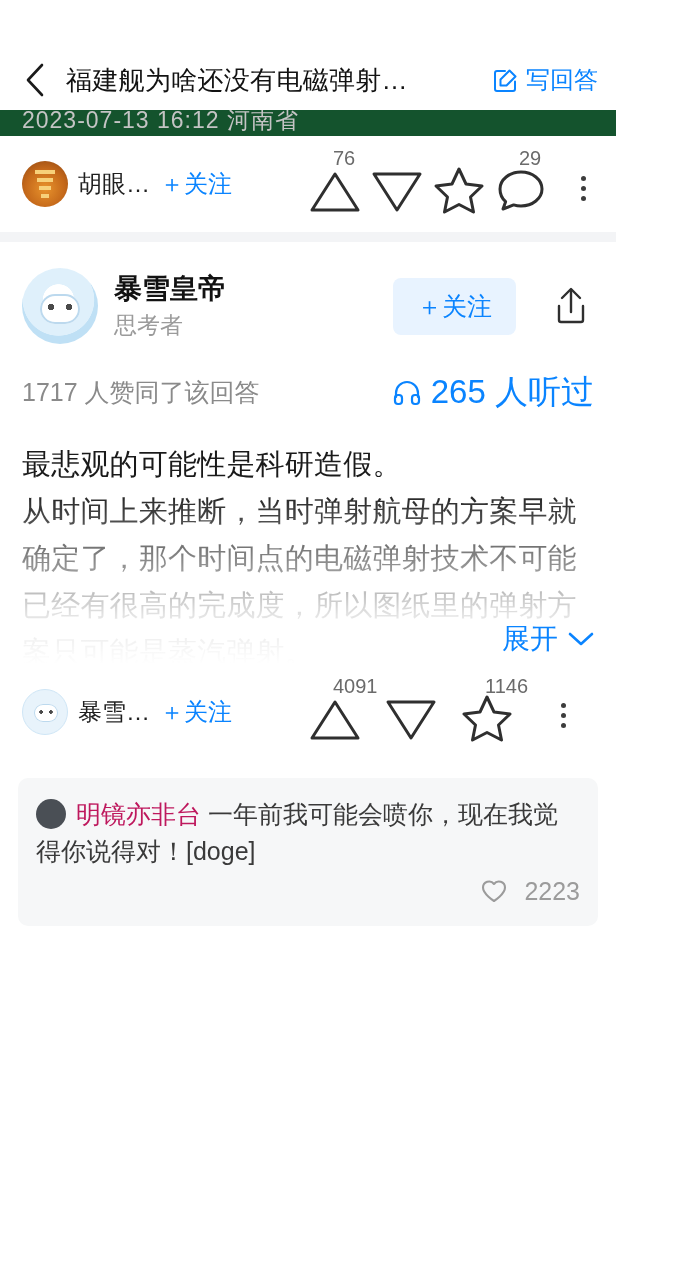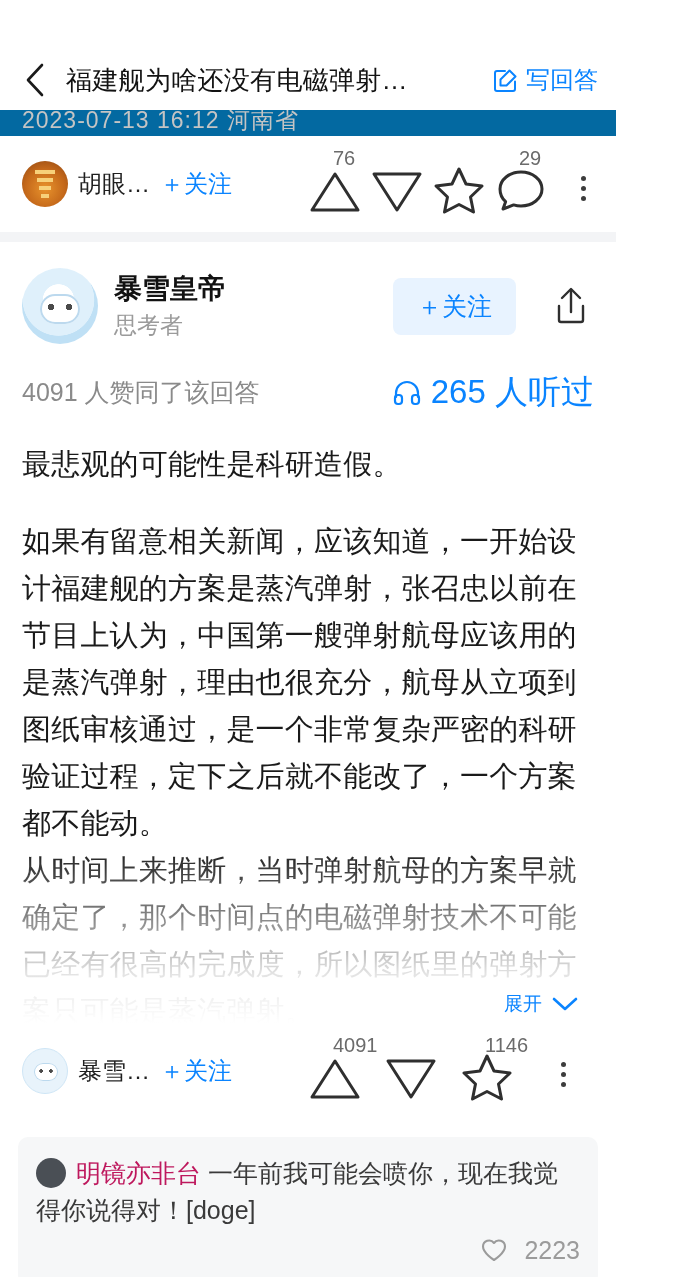--- a/index.html
+++ b/index.html
@@ -59,21 +59,21 @@
     width: 26px;
     height: 26px;
     display: flex;
     align-items: center;
     justify-content: center;
   }
 
   
   .prev-tail {
     padding: 0 22px;
-    background: #0369a1;
+    background: #14532d;
   }
   .prev-date {
     font-size: 23px;
     color: #c4c4c4;
     height: 26px;
     overflow: hidden;
     line-height: 20px;
     margin-top: -6px;
     letter-spacing: 1px;
   }
@@ -295,27 +295,27 @@
     overflow: hidden;
   }
   .fade-wrap .fade-overlay {
     position: absolute;
     inset: 0;
     background: linear-gradient(to bottom, rgba(255,255,255,0) 0%, rgba(255,255,255,0.45) 38%, rgba(255,255,255,0.88) 72%, #ffffff 100%);
     pointer-events: none;
   }
   .expand-row {
     position: absolute;
-    right: 38px;
+    right: 22px;
     bottom: 6px;
     display: flex;
     align-items: center;
     gap: 10px;
     color: #0a84ff;
-    font-size: 19px;
+    font-size: 28px;
     z-index: 3;
   }
 
   
   .comment-strip {
     margin: 18px 18px 0 18px;
     background: #f6f7f8;
     border-radius: 10px;
     padding: 18px 18px 20px 18px;
   }
@@ -435,36 +435,35 @@
       <div class="share-icon">
         <svg width="34" height="40" viewBox="0 0 34 40" fill="none" stroke="#2f2f2f" stroke-width="2.4" stroke-linecap="round" stroke-linejoin="round">
           <path d="M17 26V4"></path>
             <polyline points="8,12 17,3 26,12"></polyline>
           <path d="M5 20v14a2 2 0 0 0 2 2h20a2 2 0 0 0 2-2V20"></path>
         </svg>
       </div>
     </div>
 
     <div class="stats-row">
-      <div class="vote-stat">4091 人赞同了该回答</div>
+      <div class="vote-stat">1717 人赞同了该回答</div>
       <div class="listen-stat">
         <span>
           <svg width="28" height="26" viewBox="0 0 28 26" fill="none" stroke="#0a84ff" stroke-width="2.2" stroke-linecap="round" stroke-linejoin="round">
             <path d="M3 17v-4a11 11 0 0 1 22 0v4"></path>
             <rect x="2" y="15" width="7" height="9" rx="3"></rect>
             <rect x="19" y="15" width="7" height="9" rx="3"></rect>
           </svg>
         </span>
         <span>265 人听过</span>
       </div>
     </div>
 
     <div class="answer-body">
       <p>最悲观的可能性是科研造假。</p>
-      <p>如果有留意相关新闻，应该知道，一开始设计福建舰的方案是蒸汽弹射，张召忠以前在节目上认为，中国第一艘弹射航母应该用的是蒸汽弹射，理由也很充分，航母从立项到图纸审核通过，是一个非常复杂严密的科研验证过程，定下之后就不能改了，一个方案都不能动。</p>
     </div>
   </div>
 
   <div class="fade-wrap">
     <div class="answer-body" style="padding:0 22px;margin-top:0;">
       <p>从时间上来推断，当时弹射航母的方案早就确定了，那个时间点的电磁弹射技术不可能已经有很高的完成度，所以图纸里的弹射方案只可能是蒸汽弹射。</p>
     </div>
     <div class="fade-overlay"></div>
     <div class="expand-row">
       <span>展开</span>

